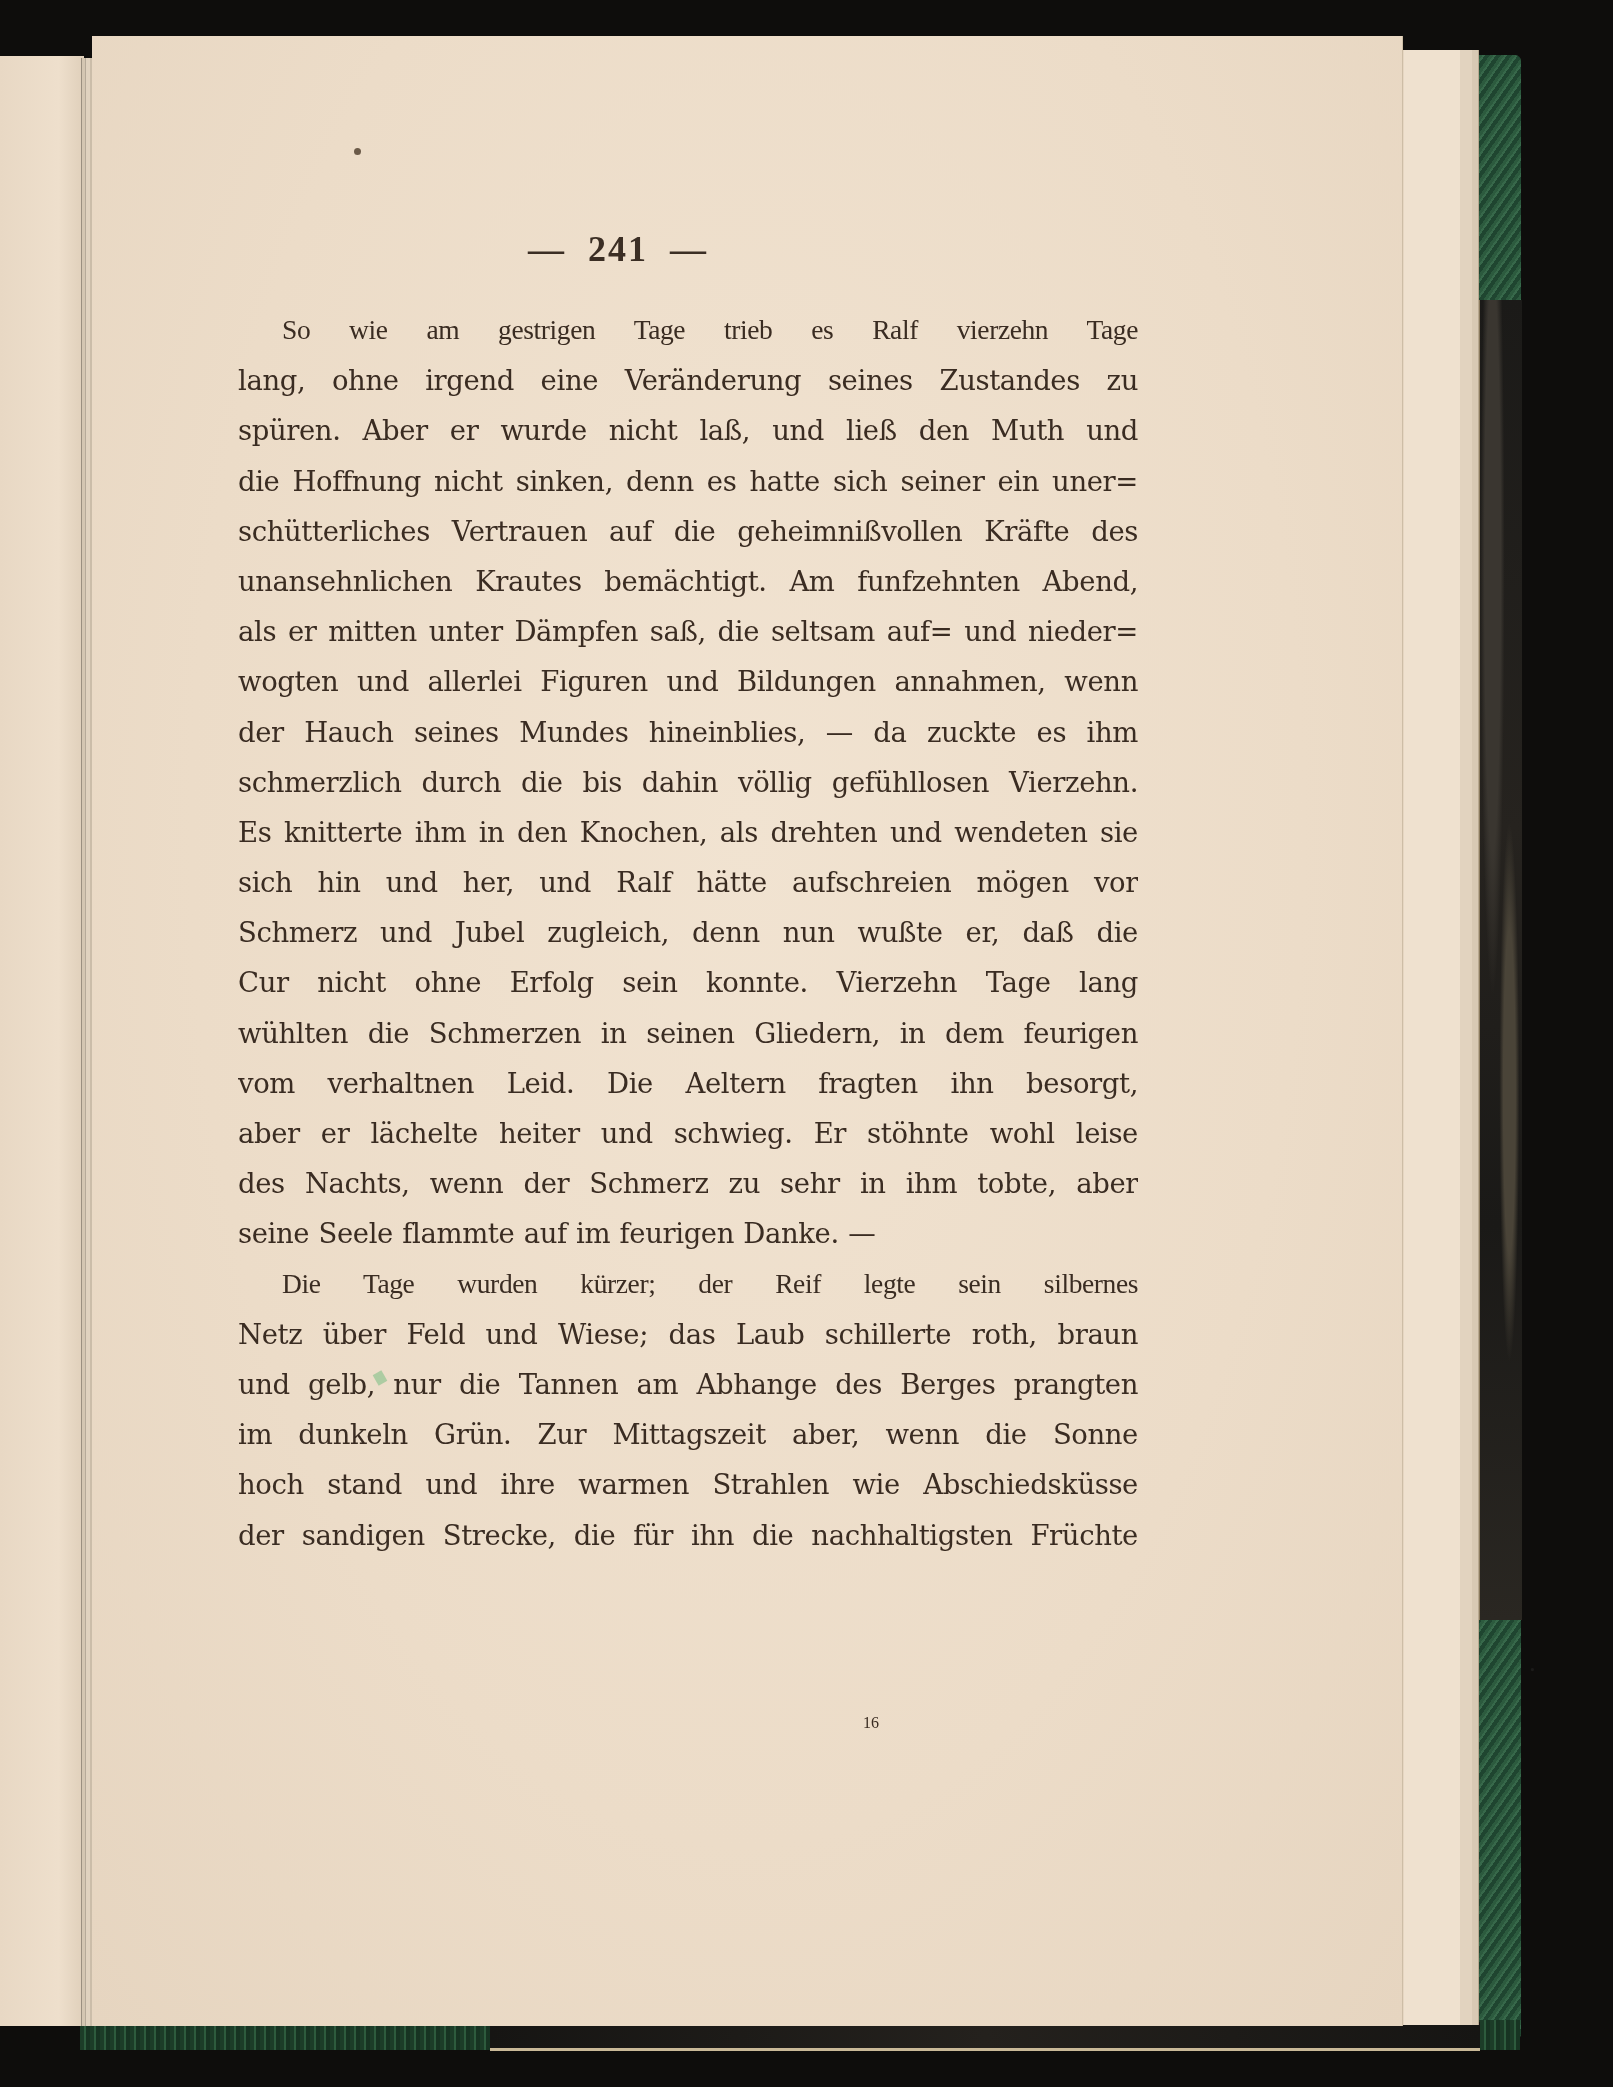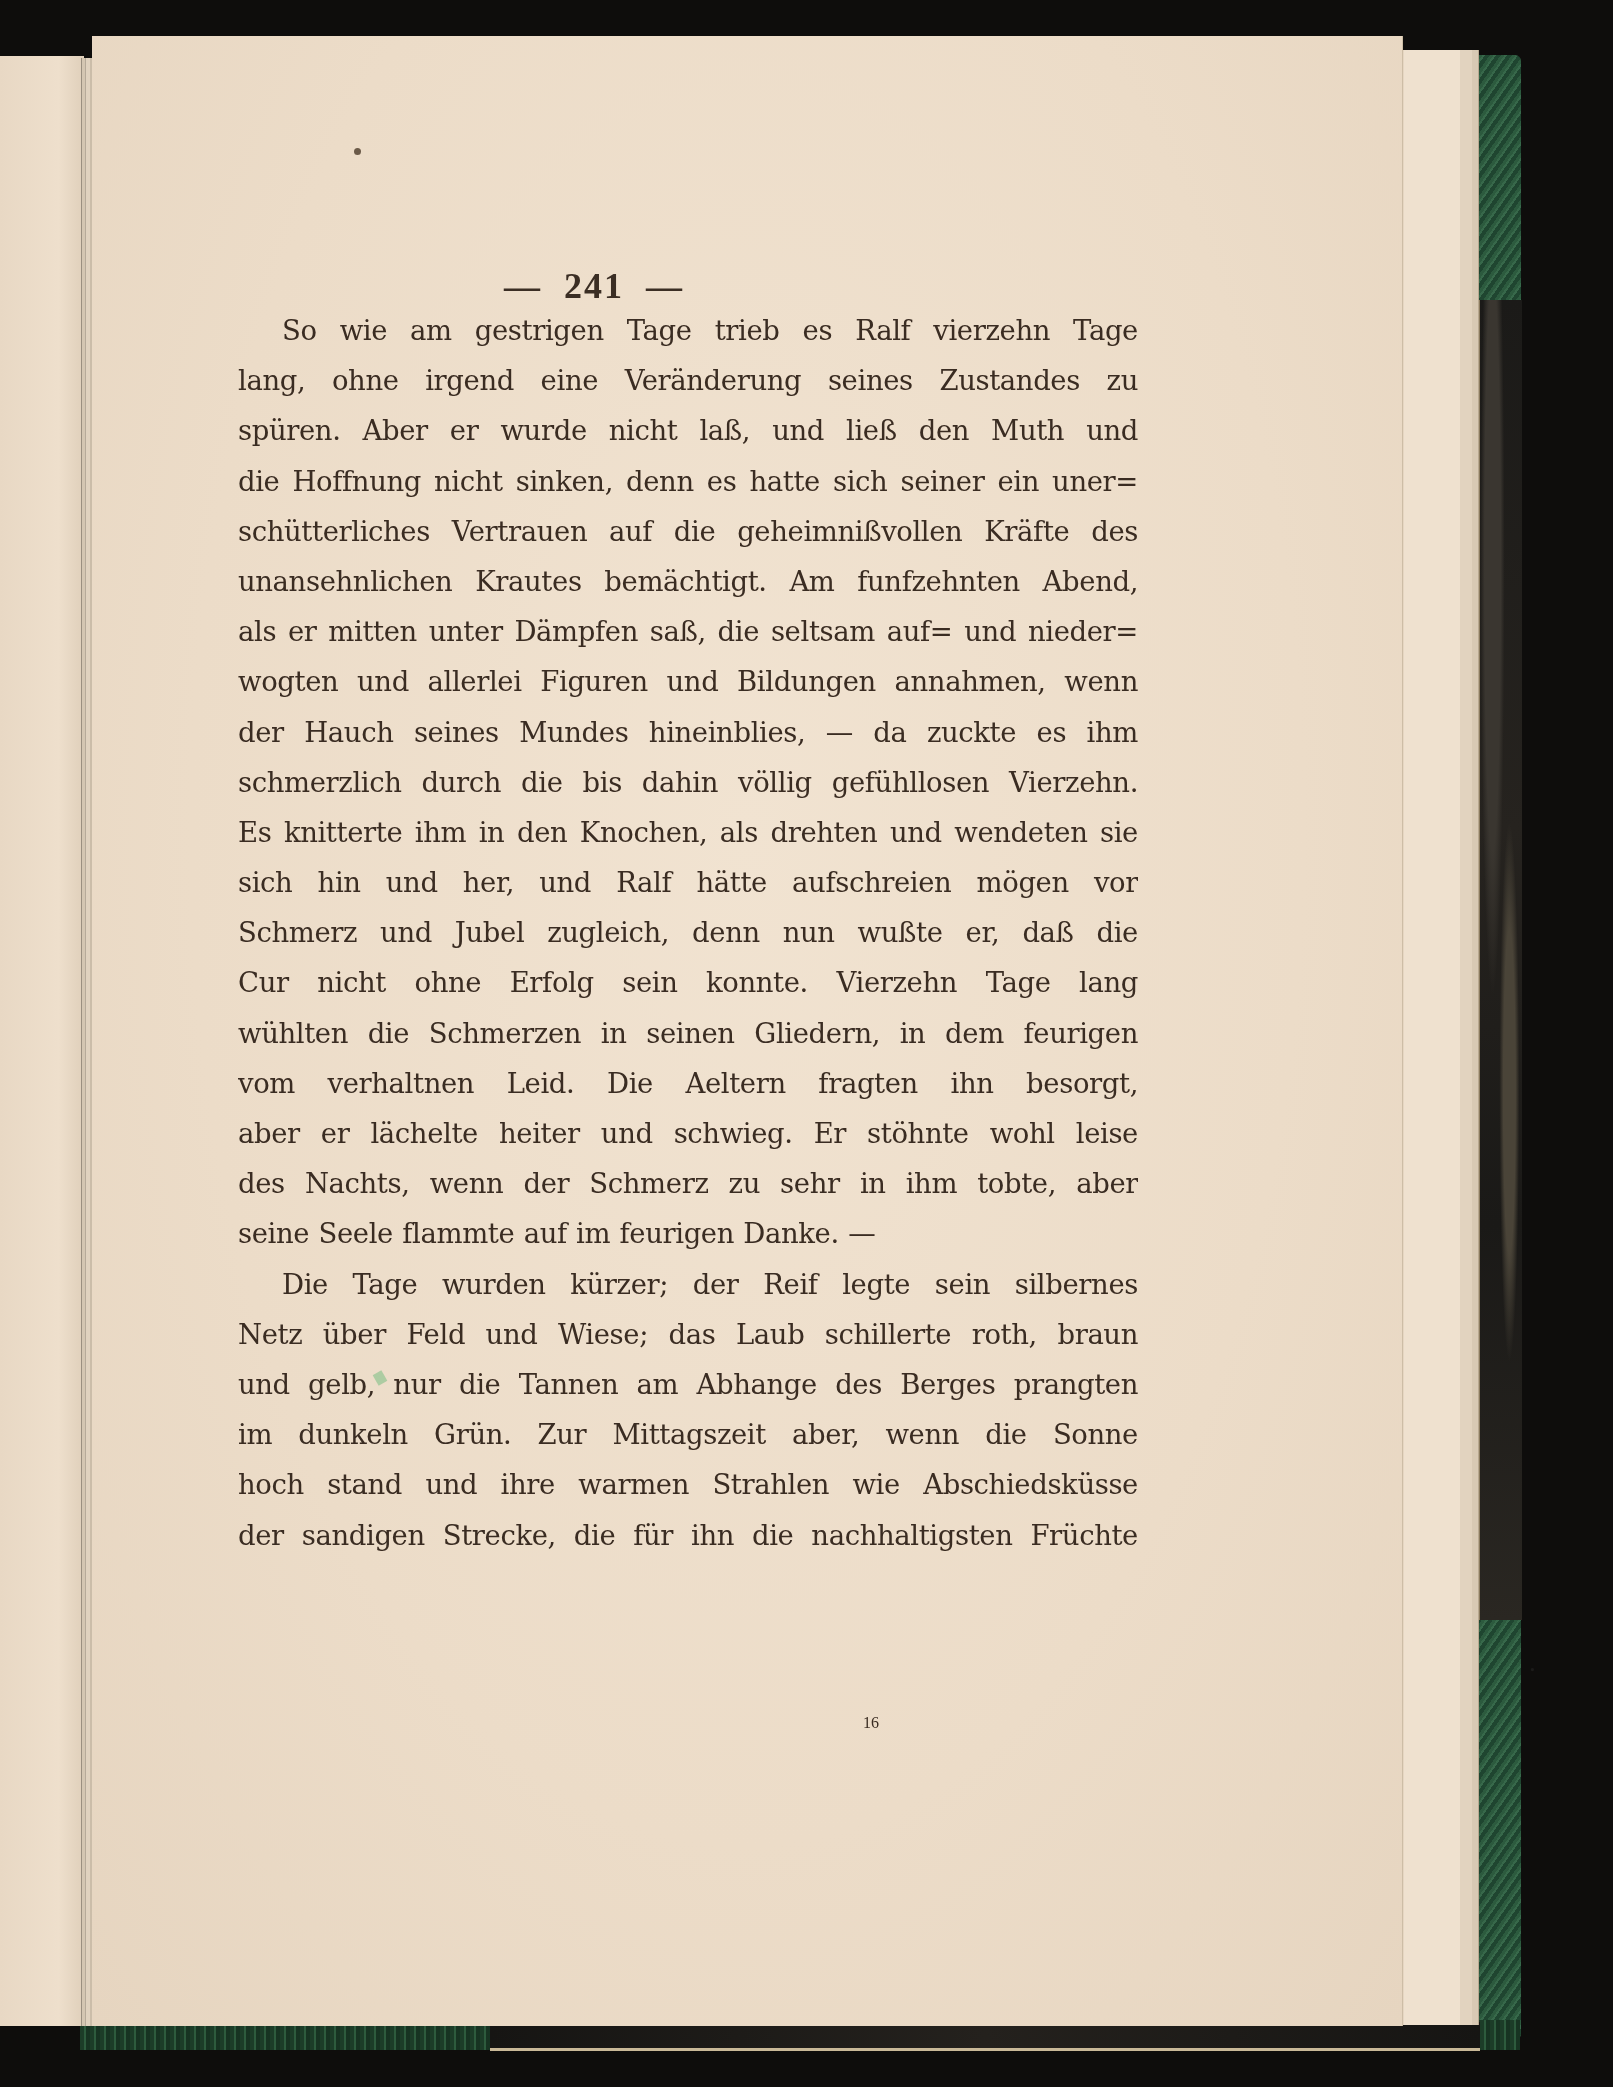--- a/index.html
+++ b/index.html
@@ -106,29 +106,28 @@
       position: absolute;
       left: 262px;
       top: 112px;
       width: 7px;
       height: 7px;
       border-radius: 50%;
       background: #6b5a48;
     }
     .page-number-line {
       position: absolute;
-      left: 504px;
+      left: 528px;
       top: 228px;
       font-family: "Liberation Serif", serif;
       font-size: 36px;
       font-weight: bold;
       color: #3b2e24;
       letter-spacing: 2px;
       white-space: pre;
-      margin-top: 37px;
     }
     .text-block {
       position: absolute;
       left: 238px;
       top: 305px;
       width: 900px;
     }
     .line {
       height: 50.2px;
       line-height: 50.2px;
@@ -137,20 +136,21 @@
       color: #3a2c22;
       text-align: justify;
       text-align-last: justify;
       white-space: nowrap;
       overflow: hidden;
       letter-spacing: -0.4px;
       word-spacing: 1px;
     }
     .line.indent {
       padding-left: 44px;
+      font-family: Liberation Serif, serif;
     }
     .line.last {
       text-align-last: left;
     }
     .signature {
       position: absolute;
       left: 863px;
       top: 1700px;
       font-family: "Liberation Serif", serif;
       font-size: 16px;

